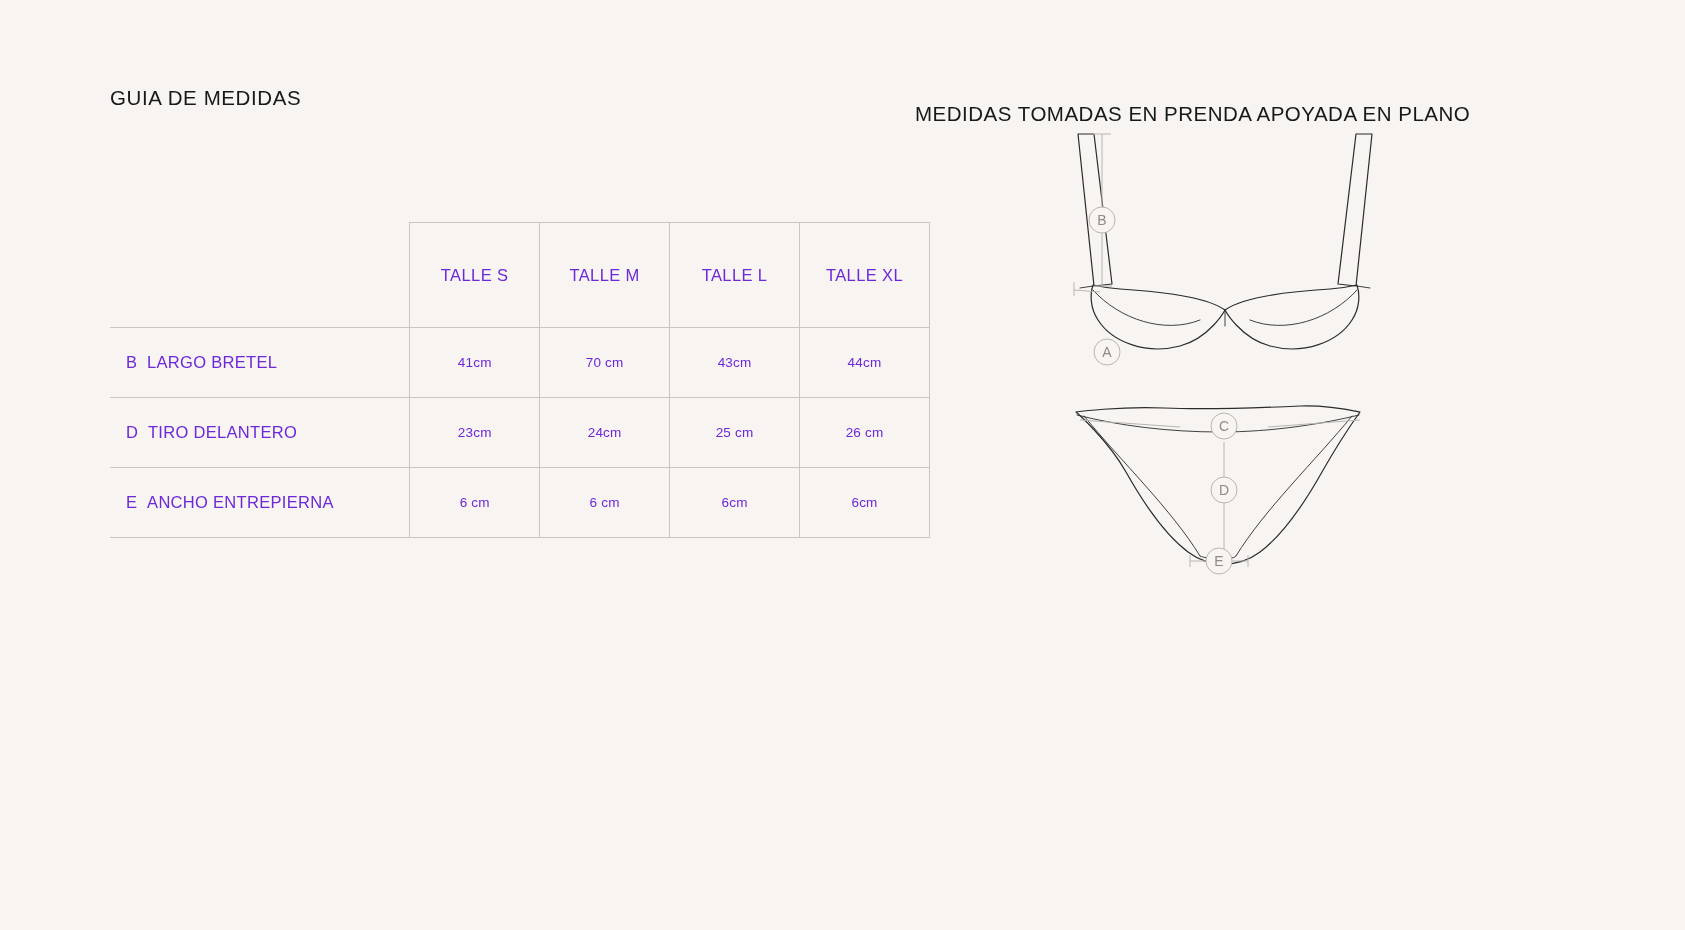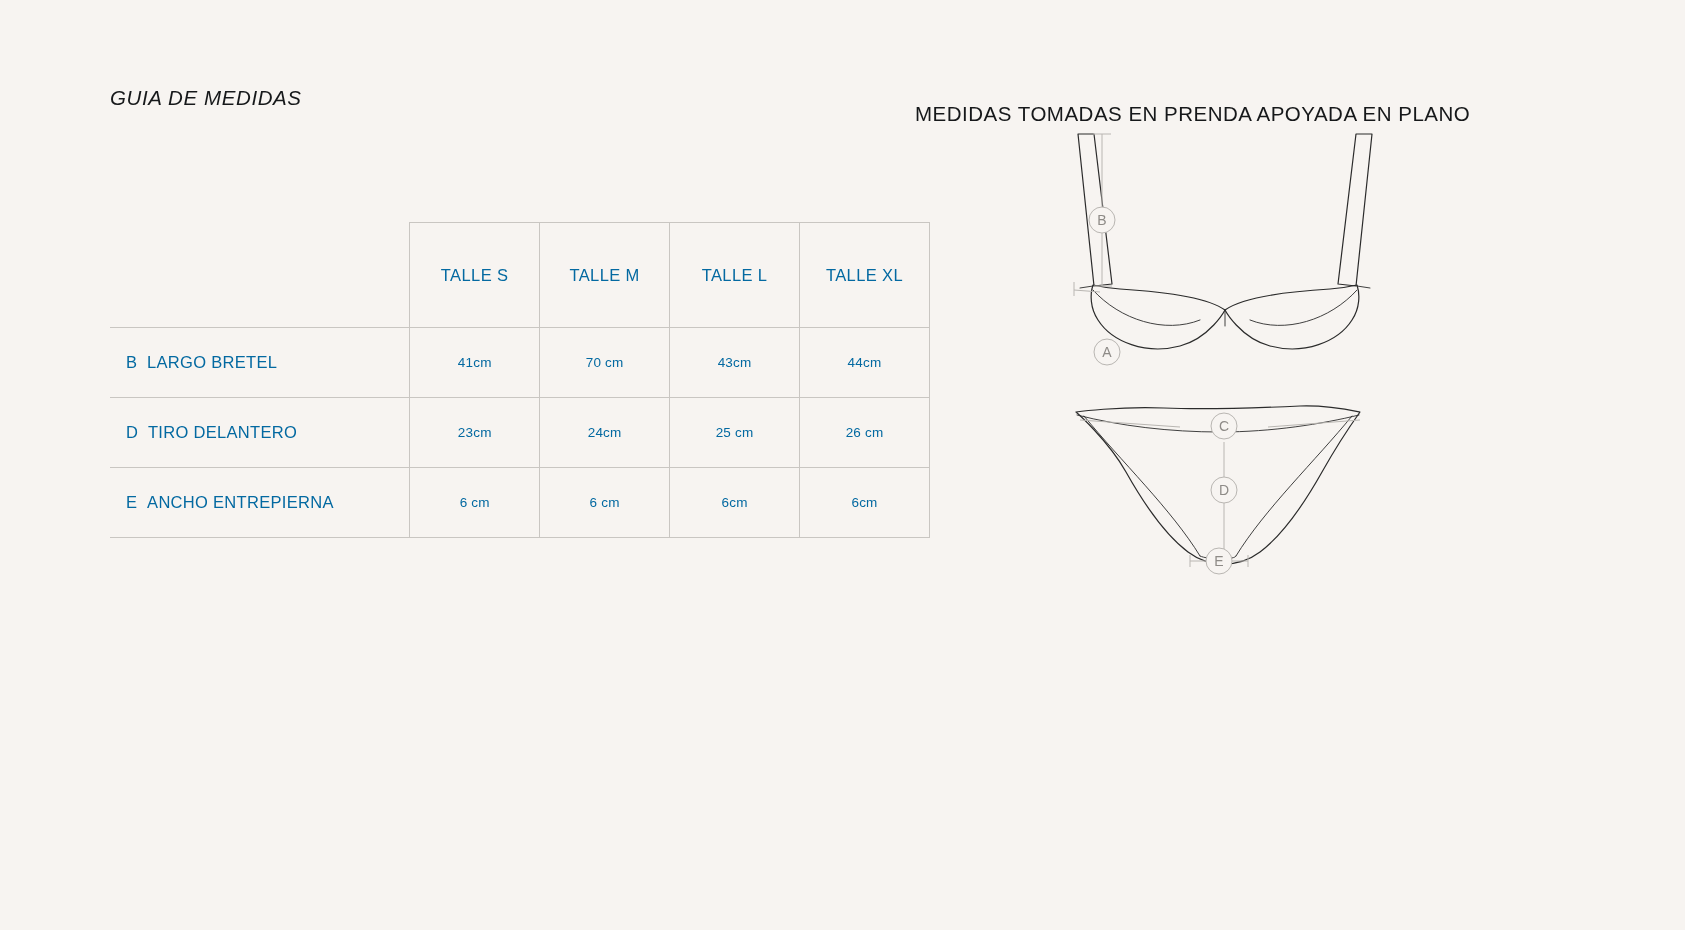--- a/index.html
+++ b/index.html
@@ -24,35 +24,34 @@
   
   .left-title {
     position: absolute;
     left: 110px;
     top: 86px;
     font-size: 20.5px;
     letter-spacing: 0.6px;
     font-weight: 400;
     color: #16181a;
     white-space: nowrap;
-    font-style: italic;
   }
 
   .size-table {
     position: absolute;
     left: 110px;
     top: 222px;
     border-collapse: collapse;
     width: 820px;
   }
   .size-table td, .size-table th {
     border: 1px solid #c9c6c2;
     padding: 12px;
     font-weight: 400;
-    color: #0369a1;
+    color: #6d28d9;
     margin-left: 30px;
   }
   .size-table .corner-cell {
     border: none;
     width: 306px;
     height: 80px;
   }
   .size-table thead th {
     height: 80px;
     width: 131px;

